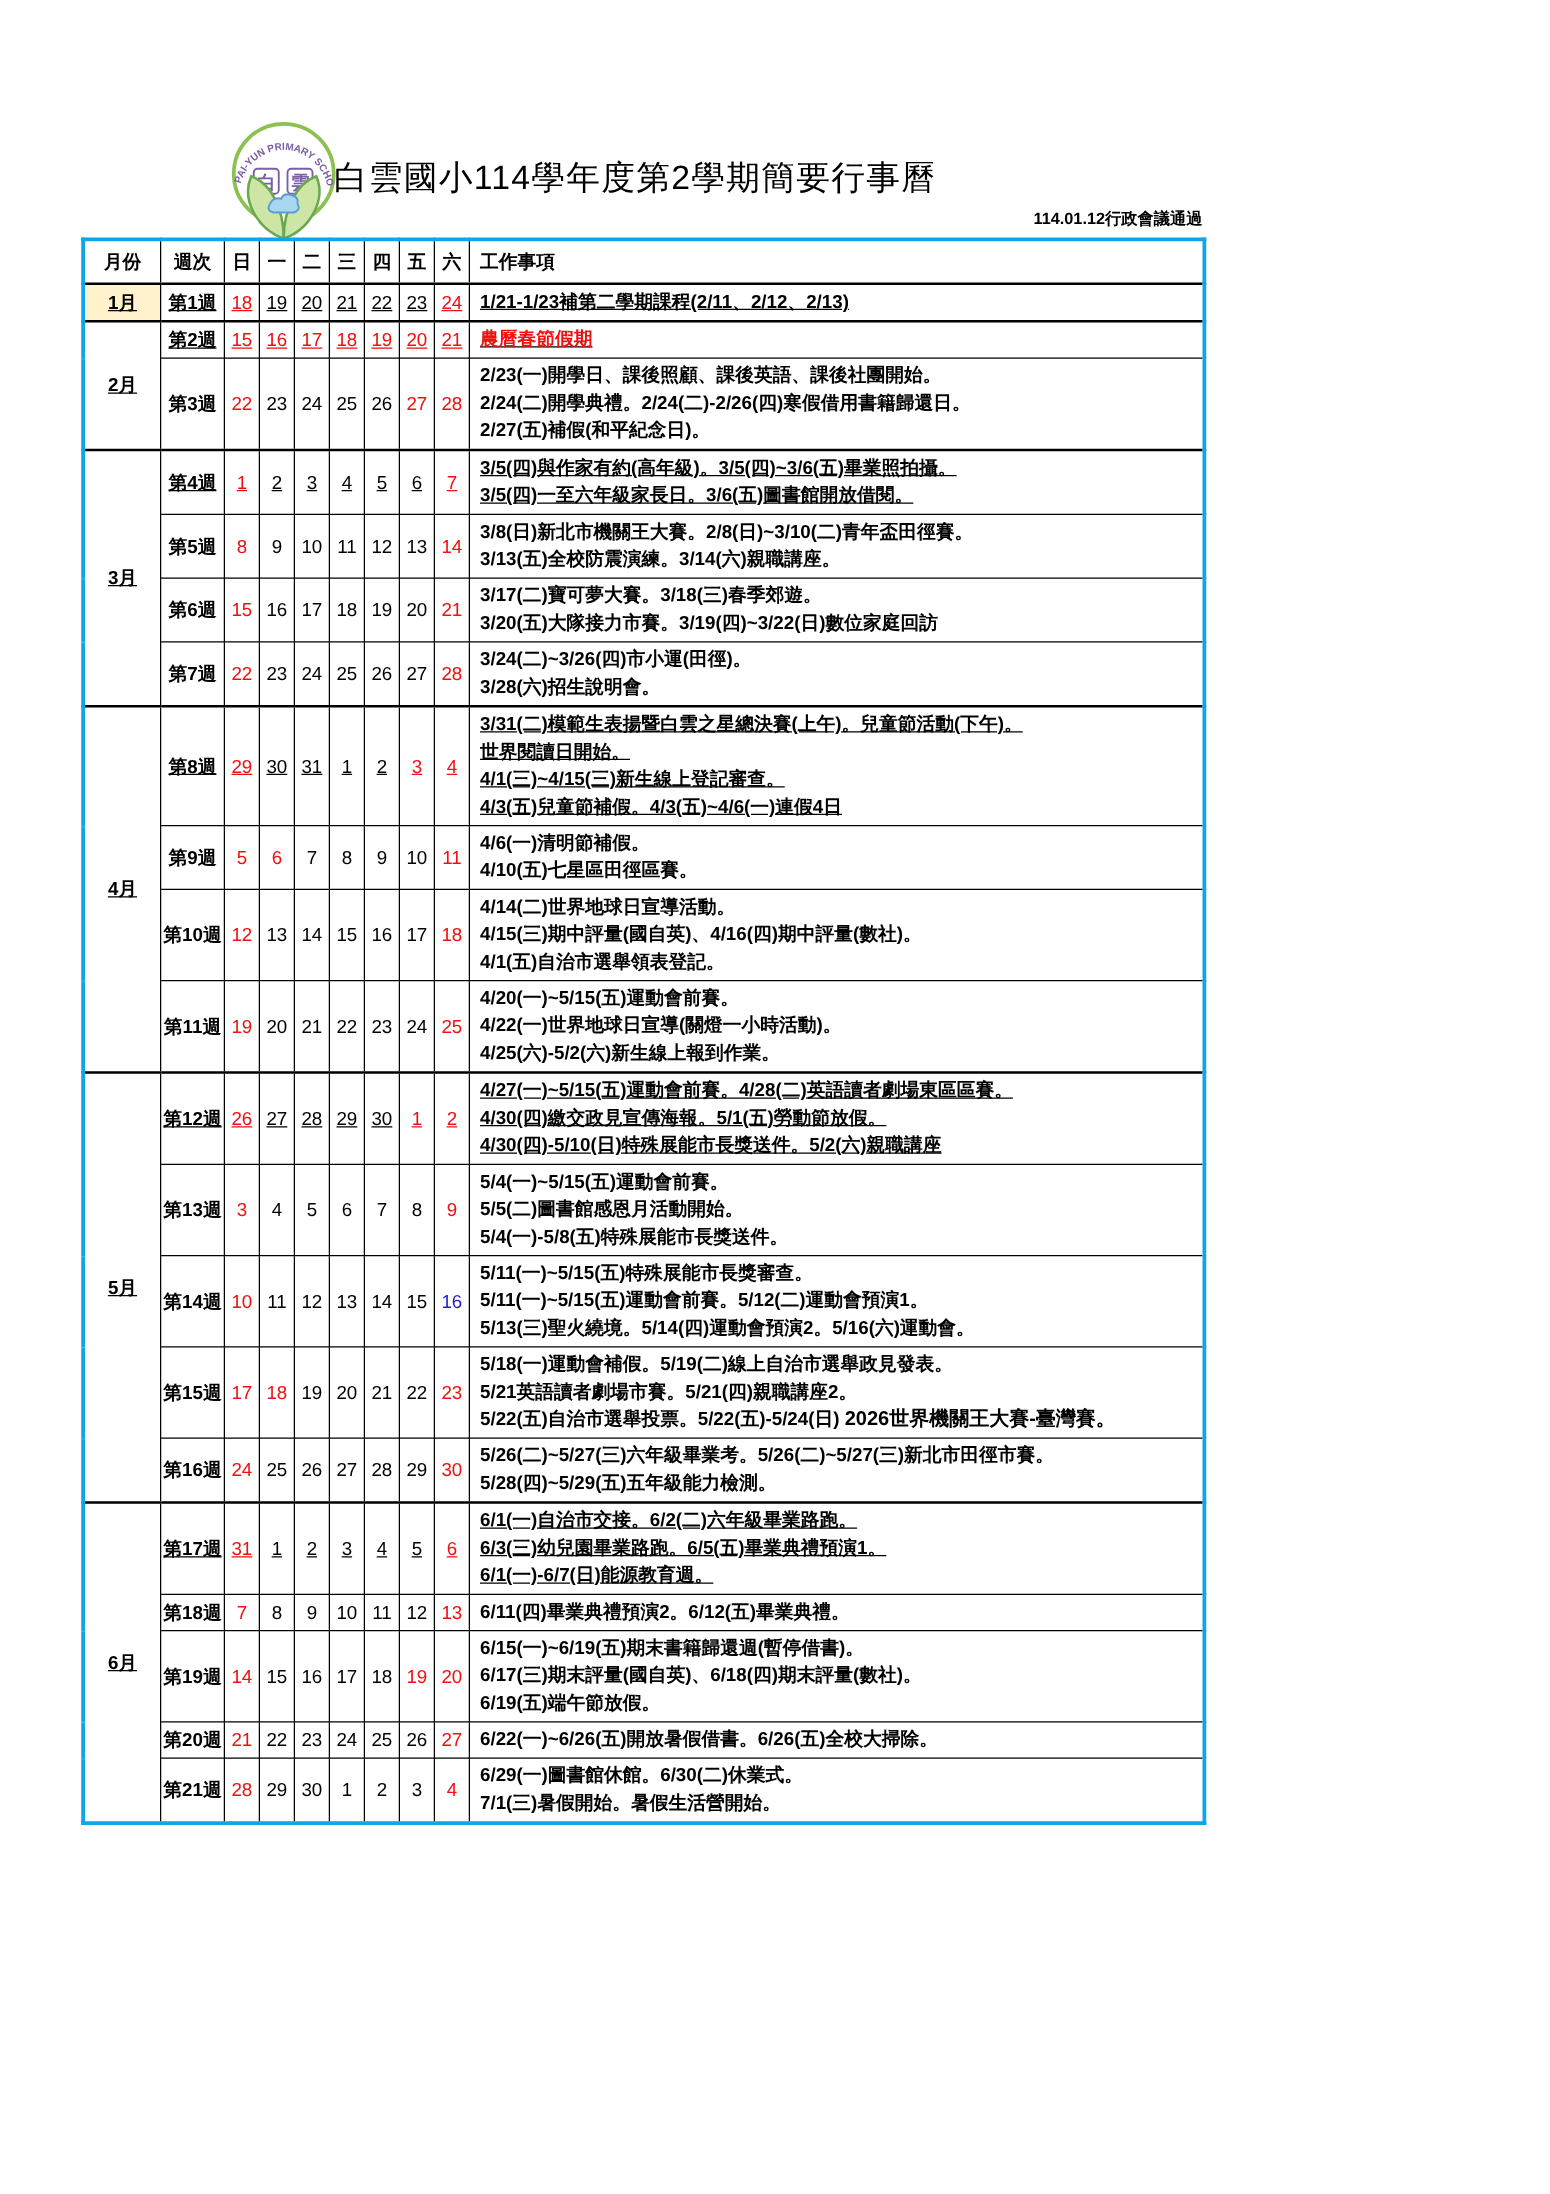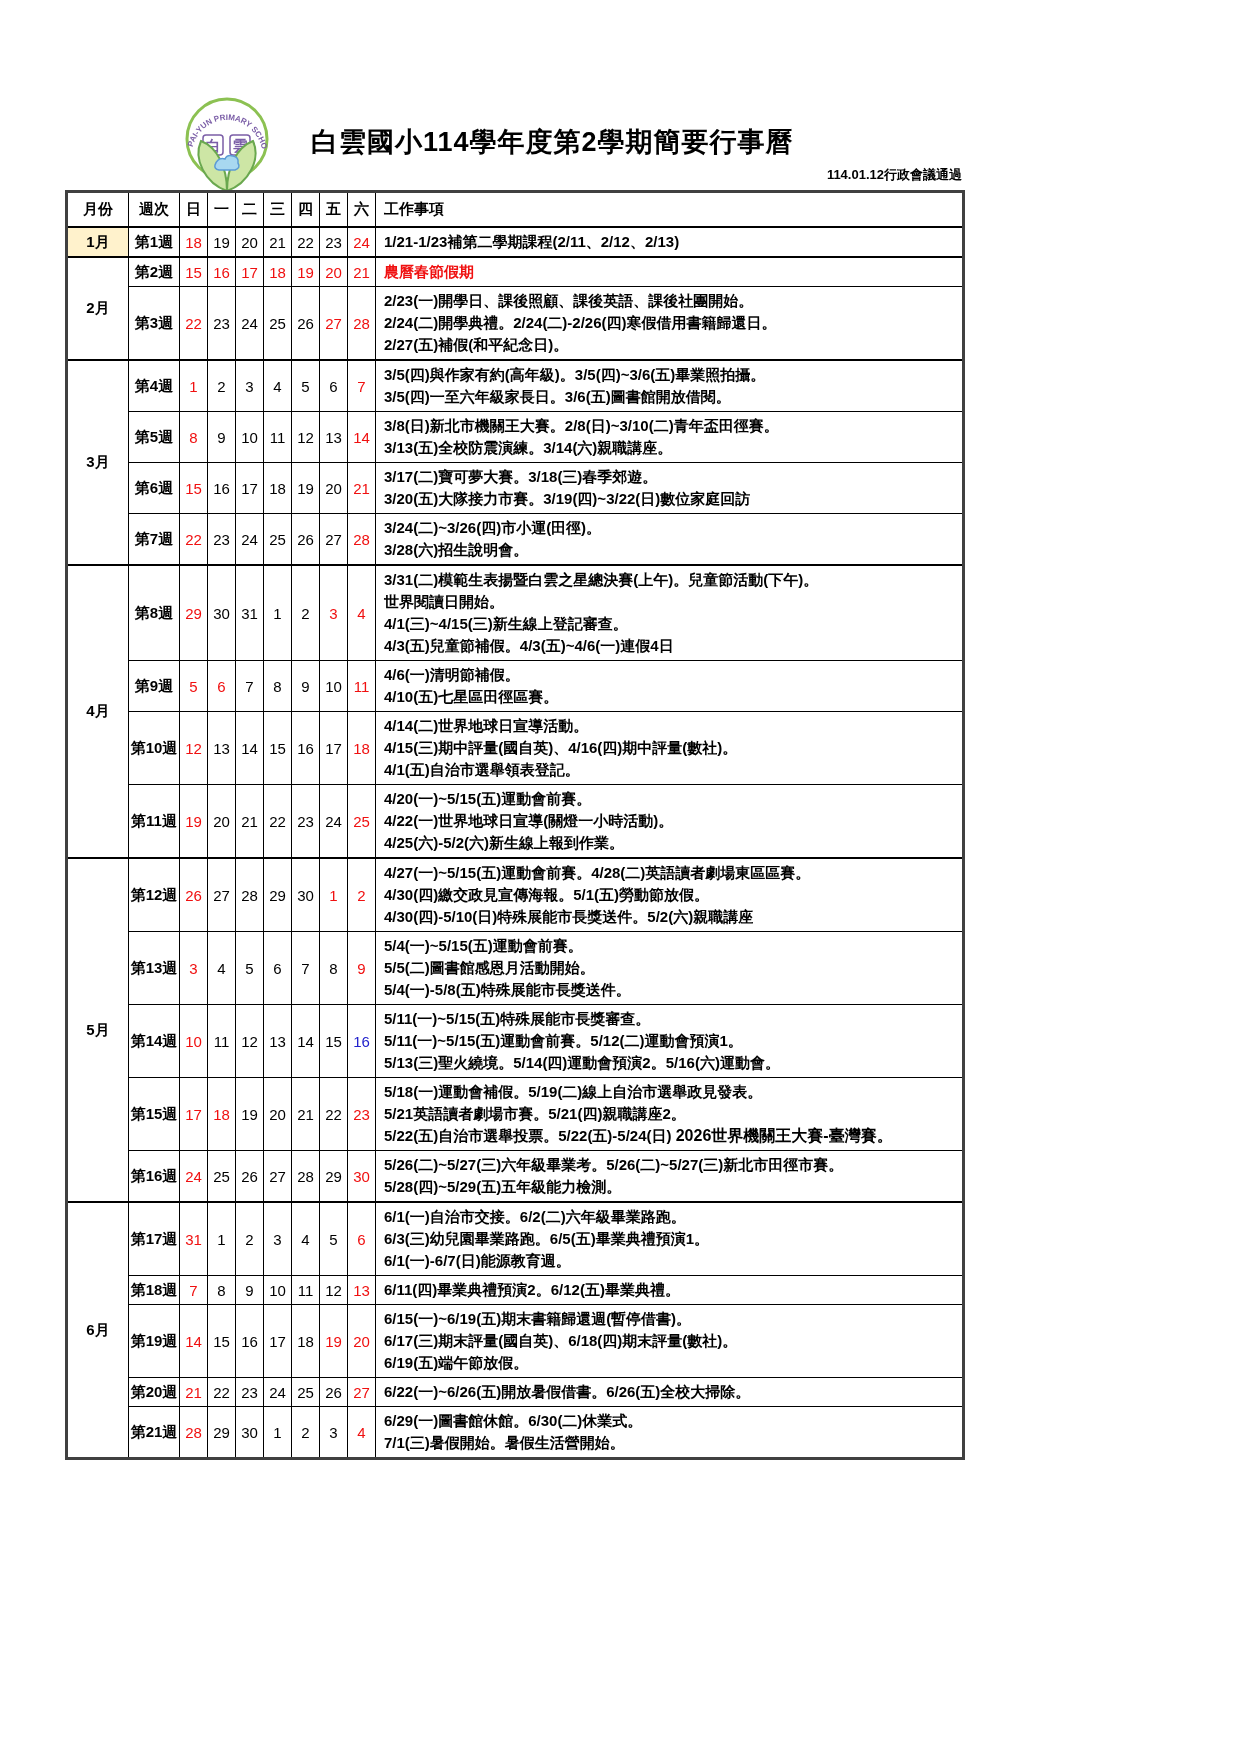--- a/index.html
+++ b/index.html
@@ -2,51 +2,51 @@
 <html><head>
 <meta charset="utf-8">
 <style>
   html,body{margin:0;padding:0;}
   body{
     width:1240px;height:1755px;position:relative;background:#ffffff;
     font-family:"Liberation Sans","DejaVu Sans",sans-serif;color:#000;
   }
   .logo{position:absolute;left:181px;top:97px;width:92px;height:96px;}
   .title{
-    position:absolute;left:267px;top:106px;font-size:27px;font-weight:bold;
-    letter-spacing:1px;white-space:nowrap;margin-left:44px;
+    position:absolute;left:267px;top:106px;font-size:27px;font-weight:normal;
+    letter-spacing:1px;white-space:nowrap;
   }
   .approval{
     position:absolute;top:166px;left:65px;width:897px;text-align:right;
     font-size:13px;font-weight:bold;
   }
   table.cal{
     position:absolute;left:65px;top:190px;width:897px;
     border-collapse:collapse;table-layout:fixed;
-    border:3px solid #404040;
+    border:3px solid #0ea5e9;
   }
   table.cal th, table.cal td{
     border:1.5px solid #000;
     font-size:15px;
   }
   col.c-month{width:62px;}
   col.c-week{width:51px;}
   col.c-day{width:28px;}
   col.c-events{width:588px;}
   thead th{font-weight:bold;padding:7px 2px;text-align:center;background:#fff;}
   thead th.events-h{text-align:left;padding-left:8px;}
   td.month-cell{text-align:center;font-weight:bold;font-size:16px;}
   td.week-cell{text-align:center;font-weight:bold;font-size:14.5px;padding:2px 1px;margin-top:36px;}
   td.day-cell{text-align:center;font-weight:400;padding:4px 0;}
   td.events-cell{padding:3px 8px;font-weight:bold;}
   .event-line{line-height:22px;white-space:nowrap;}
   .c-r{color:#f01010;}
   .c-b{color:#2222cc;}
   .small{font-size:16px;}
-  tr.month-start td{border-top:2.5px solid #000;}
+  tr.month-start td{border-top:2.5px solid #000;text-decoration:underline;}
 </style>
 </head>
 <body>
 
 <div class="logo">
   <svg viewBox="0 0 92 96" width="92" height="96">
     <ellipse cx="46" cy="42" rx="40" ry="40" fill="#ffffff" stroke="#8cc152" stroke-width="3"></ellipse>
     <defs>
       <path id="arcpath" d="M 11,52 A 36 38 0 0 1 81,52"></path>
     </defs>

